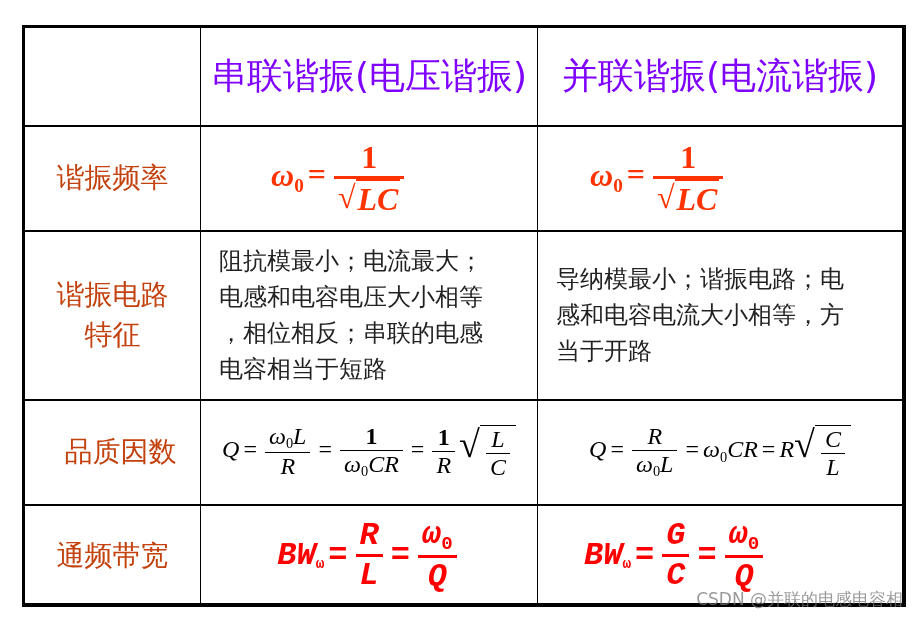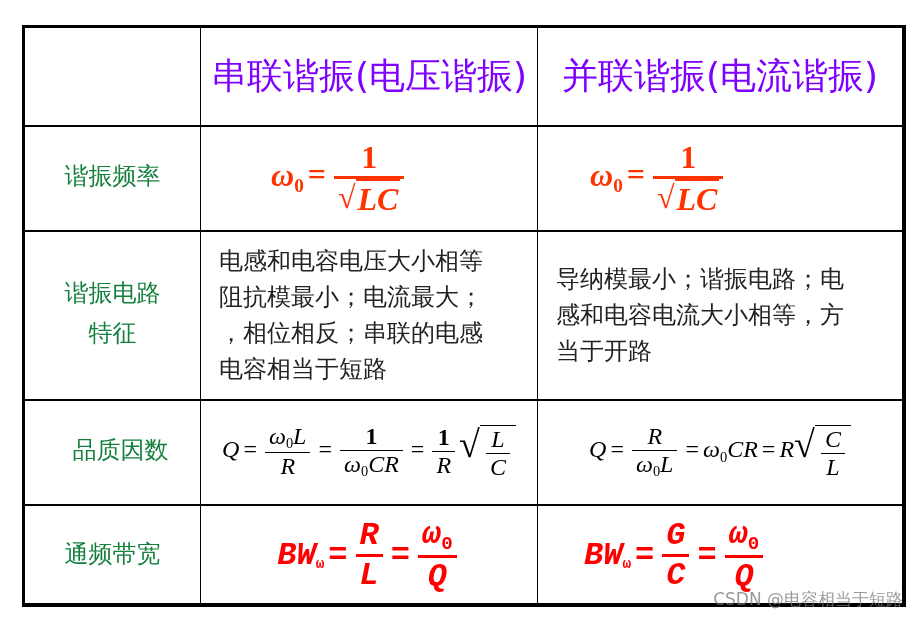--- a/index.html
+++ b/index.html
@@ -7,21 +7,21 @@
     .tbl {
       position: absolute; left: 22px; top: 25px; width: 884px; height: 582px;
       border-top: 3px solid #000; border-left: 3px solid #000;
       border-right: 4px solid #000; border-bottom: 4px solid #000;
       box-sizing: border-box;
     }
     .cell { position: absolute; box-sizing: border-box; display: flex; align-items: center; justify-content: center; }
     .vline { position: absolute; top: 0; bottom: 0; width: 1px; background: #000; }
     .hline { position: absolute; left: 0; right: 0; height: 1.5px; background: #000; }
     .hdr { color: #7f00ff; font-size: 36px; font-family: "DejaVu Sans", sans-serif; letter-spacing: 0px; }
-    .rowlbl { color: #15803d; font-size: 24px; font-family: Liberation Mono, monospace; text-align: center; line-height: 40px; }
+    .rowlbl { color: #c2410c; font-size: 28px; font-family: Liberation Serif, serif; text-align: center; line-height: 40px; }
     .desc { color: #222; font-size: 24px; font-family: "DejaVu Serif", serif; line-height: 36px; padding: 0 12px 0 16px; justify-content: flex-start; }
     .desc span { display: block; }
     .math { font-family: "Liberation Serif", serif; font-style: italic; font-weight: bold; }
     .orange { color: #ff3300; }
     .red { color: #ff0000; font-family: Liberation Mono, monospace; }
     .blk { color: #000; font-weight: normal; }
     .frac { display: inline-flex; flex-direction: column; align-items: center; vertical-align: middle; margin: 0 4px; }
     .frac .num { padding: 0 4px; }
     .frac .bar { height: 3px; background: currentColor; align-self: stretch; }
     .frac .den { padding: 0 4px; }
@@ -73,22 +73,22 @@
             </span></span>
         </span>
     </span>
   </div>
 
   <div class="cell rowlbl" style="left:0;top:203px;width:175px;height:168px;flex-direction:column">
     <span>谐振电路</span>
     <span>特征</span>
   </div>
   <div class="cell desc" style="left:176px;top:203px;width:336px;height:168px;flex-direction:column;align-items:flex-start;justify-content:center;padding-left:18px">
+    <span>阻抗模最小；电流最大；</span>
     <span>电感和电容电压大小相等</span>
-    <span>阻抗模最小；电流最大；</span>
     <span>，相位相反；串联的电感</span>
     <span>电容相当于短路</span>
   </div>
   <div class="cell desc" style="left:513px;top:203px;width:364px;height:168px;flex-direction:column;align-items:flex-start;justify-content:center;padding-left:18px">
     <span>导纳模最小；谐振电路；电</span>
     <span>感和电容电流大小相等，方</span>
     <span>当于开路</span>
   </div>
 
   <div class="cell rowlbl" style="left:8px;top:372px;width:175px;height:104px">品质因数</div>
@@ -155,13 +155,13 @@
           <span class="den">C</span>
         </span><span class="eq">=</span><span class="frac">
           <span class="num"><span>ω</span><sub>0</sub></span>
           <span class="bar"></span>
           <span class="den">Q</span>
         </span>
     </span>
   </div>
 </div>
 
-<div class="watermark">CSDN @电容相当于短路</div>
+<div class="watermark">CSDN @并联的电感电容相</div>
 
 </body></html>

